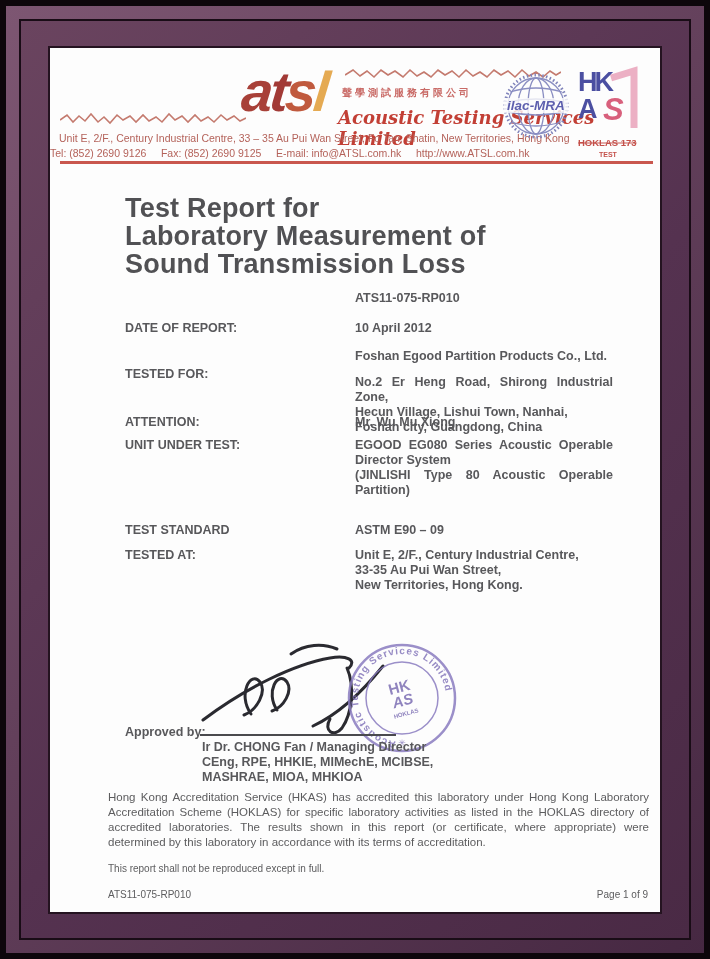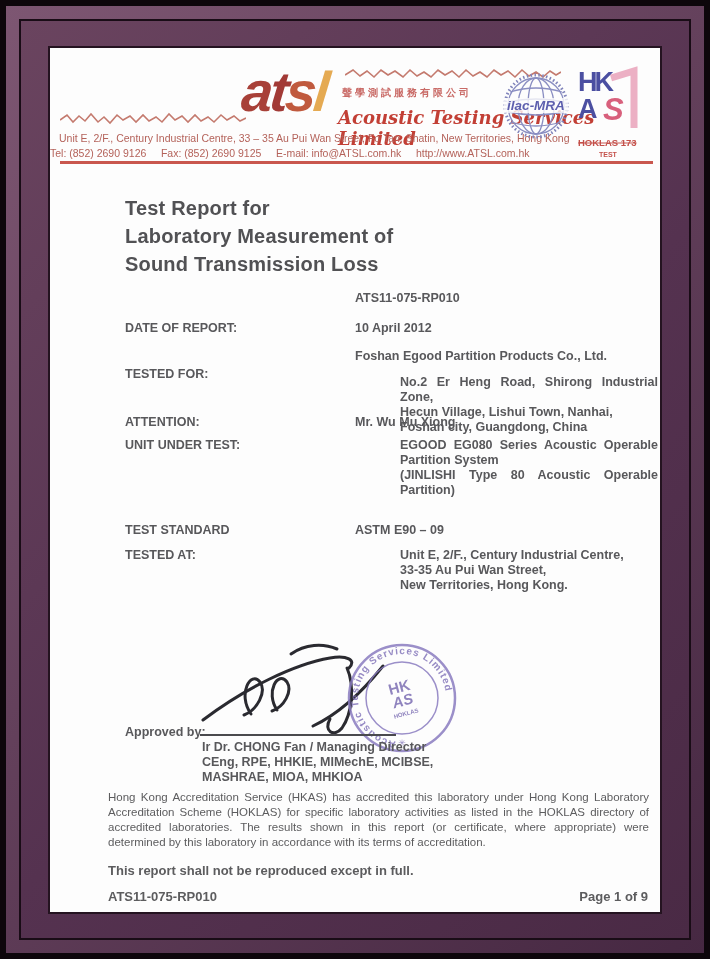--- a/index.html
+++ b/index.html
@@ -24,28 +24,28 @@
   .logo-atsl { font-size:56px; font-weight:bold; font-style:italic; letter-spacing:-3px;
     transform:skewX(-6deg); line-height:1; }
   .l-a { color:#a84038; } .l-t { color:#a23a36; } .l-s { color:#c05a3e; } .l-l { color:#e5aa52; }
   .company-zh { font-size:10px; font-weight:bold; color:#c96a66; letter-spacing:3px; }
   .company-en { font-family:"DejaVu Serif", serif; font-style:italic; font-weight:bold;
     font-size:18px; color:#c23f35; }
   .hdr-small { font-size:10.5px; line-height:15px; color:#b4625a; white-space:pre; }
   .red-rule { background:#c9574e; height:3px; }
 
   
-  .title { font-size:20px; font-weight:bold; color:#515154; line-height:28px; letter-spacing:.2px; }
+  .title { font-size:27px; font-weight:bold; color:#515154; line-height:28px; letter-spacing:.2px; }
   .lbl, .val { font-size:12.5px; font-weight:bold; color:#58585b; line-height:15px; }
-  .val-block { width:258px;margin-left:45px; }
+  .val-block { width:258px; }
   .jline { text-align:justify; text-align-last:justify; }
   .sig-line { border-top:2px solid #4a4a4e; width:196px; }
   .foot-para { width:541px; font-size:11.5px; font-weight:normal; color:#5c5c5e;
     line-height:15px; text-align:justify; }
-  .foot-small { font-size:13px; font-weight:bold; color:#5c5c5e; }
+  .foot-small { font-size:10px; font-weight:normal; color:#5c5c5e; }
 </style>
 </head>
 <body>
 
 <div id="screen">
   <div class="frame-band1"></div>
   <div class="frame-ridge"></div>
   <div class="frame-face"></div>
 
   <div class="page">
@@ -112,21 +112,21 @@
       <div>Hecun Village, Lishui Town, Nanhai,</div>
       <div>Foshan city, Guangdong, China</div>
     </div>
 
     <div class="abs lbl" style="left:75px;top:367px">ATTENTION:</div>
     <div class="abs val" style="left:305px;top:367px">Mr. Wu Mu Xiong</div>
 
     <div class="abs lbl" style="left:75px;top:390px">UNIT UNDER TEST:</div>
     <div class="abs val val-block" style="left:305px;top:390px">
       <div class="jline">EGOOD EG080 Series Acoustic Operable</div>
-      <div>Partition System</div>
+      <div>Director System</div>
       <div class="jline">(JINLISHI Type 80 Acoustic Operable</div>
       <div>Partition)</div>
     </div>
 
     <div class="abs lbl" style="left:75px;top:475px">TEST STANDARD</div>
     <div class="abs val" style="left:305px;top:475px">ASTM E90 – 09</div>
 
     <div class="abs lbl" style="left:75px;top:500px">TESTED AT:</div>
     <div class="abs val val-block" style="left:305px;top:500px">
       <div>Unit E, 2/F., Century Industrial Centre,</div>

